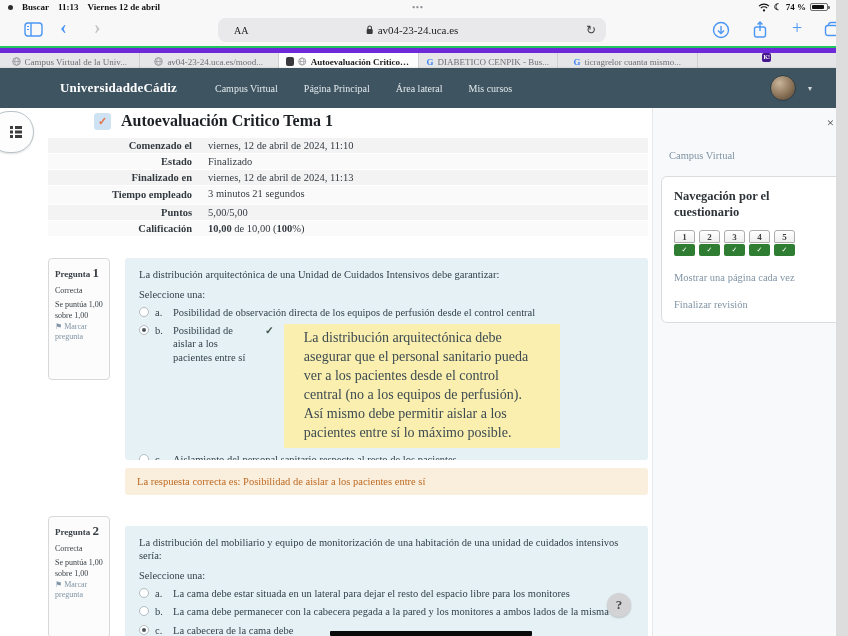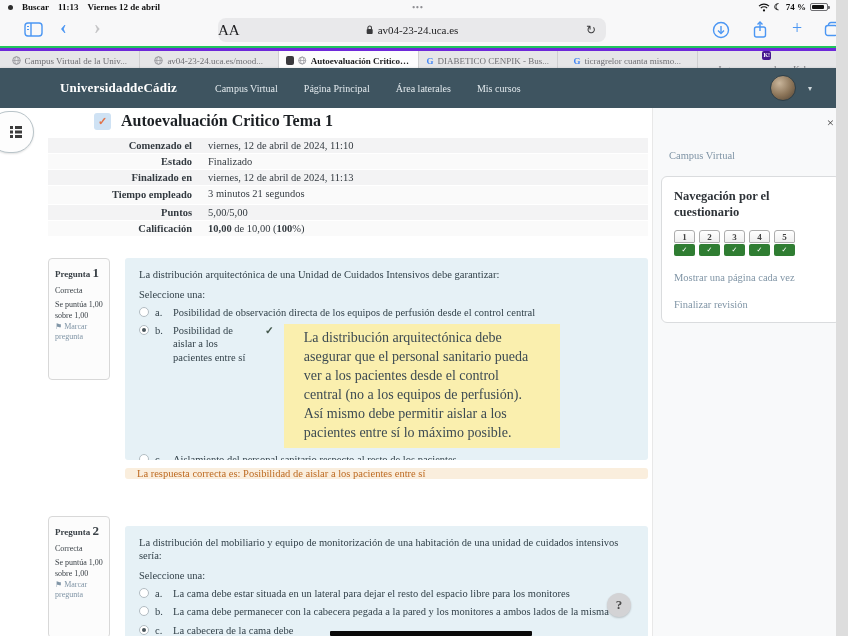--- a/index.html
+++ b/index.html
@@ -18,27 +18,27 @@
   .sb-right{position:absolute;right:8px;display:flex;align-items:center;gap:4px;font-weight:600;}
   .moon{font-size:9px;line-height:1;}
   .bat{position:relative;width:18px;height:8px;border:1px solid #6f6f73;border-radius:2px;}
   .bat i{position:absolute;left:1px;top:1px;bottom:1px;width:72%;background:#111;border-radius:1px;display:block;}
   .bat::after{content:"";position:absolute;right:-3px;top:2px;width:2px;height:3px;background:#6f6f73;border-radius:0 1px 1px 0;}
   
   .toolbar{position:absolute;top:14px;left:0;right:0;height:32px;background:#f8f8f9;}
   .tb-icon{position:absolute;top:6px;color:#4b96f3;cursor:default;}
   .urlfield{position:absolute;left:218px;top:4px;width:388px;height:24px;background:#e9e9eb;
     border-radius:8px;display:flex;align-items:center;font-size:11px;color:#1d1d1f;}
-  .aa{margin-left:0;font-size:15px;letter-spacing:0;color:#1d1d1f;}
+  .aa{margin-left:16px;font-size:10px;letter-spacing:0;color:#1d1d1f;}
   .domain{position:absolute;left:50%;transform:translateX(-50%);display:flex;align-items:center;gap:4px;}
   .reload{position:absolute;right:10px;font-size:12px;color:#3a3a3c;}
   .chev{font-size:20px;font-weight:700;line-height:20px;}
   
   .tabbar{position:absolute;top:48px;left:0;right:0;height:22px;background:#e6e6e8;
-    border-top:3px solid #6d28d9;display:flex;}
+    border-top:5px solid #6d28d9;display:flex;}
   .tab{flex:1 1 0;min-width:0;display:flex;align-items:center;justify-content:center;gap:4px;
     font-size:9px;color:#6e6e73;border-right:1px solid #cfcfd1;padding:0 7px;white-space:nowrap;overflow:hidden;}
   .tab:last-child{border-right:none;flex-direction:column;}
   .tab.active{background:#fcfcfd;color:#1c1c1e;font-weight:700;}
   .tab .lbl{overflow:hidden;text-overflow:ellipsis;}
   .fav-g{color:#4285F4;font-weight:700;font-size:9px;}
   .fav-k{display:inline-block;width:9px;height:9px;background:#46178f;color:#fff;border-radius:2px;
     font-size:6px;font-weight:700;line-height:9px;text-align:center;}
   .fav-dark{display:inline-block;width:9px;height:9px;background:#3a3a3e;border-radius:2px;}
   
@@ -80,21 +80,21 @@
   .prompt{margin-bottom:6px;}
   .opt{display:flex;align-items:flex-start;gap:6px;margin-bottom:5px;line-height:1.25;}
   .radio{flex:0 0 auto;width:10px;height:10px;border:1px solid #b2bcc2;border-radius:50%;background:#fff;margin-top:1px;position:relative;}
   .radio.sel::after{content:"";position:absolute;left:2px;top:2px;width:4px;height:4px;border-radius:50%;background:#4a565c;}
   .letter{flex:0 0 12px;}
   .opt-text{max-width:470px;}
   .opt-b-text{width:82px;}
   .opt-check{color:#44584c;font-weight:700;margin:0 4px;}
   .fbox{background:#faefae;padding:5px 20px;width:276px;font-size:14px;line-height:1.35;color:#3c4a52;}
   .ranswer{position:absolute;left:125px;width:523px;background:#faeedd;border-radius:3px;
-    padding:0 12px;font-size:10.5px;color:#bd6a21;}
+    padding:8px 12px;font-size:10.5px;color:#bd6a21;}
   
   .sel-bar{position:absolute;left:205px;top:105px;width:202px;height:5px;background:#0a0a0a;border-radius:1px;}
   .cfb{position:absolute;left:201px;top:111px;width:330px;display:flex;align-items:flex-start;gap:5px;}
   .cfb .fbox{width:300px;padding:3px 6px;font-size:9.5px;}
   .help-btn{position:absolute;left:607px;top:485px;width:24px;height:24px;border-radius:50%;
     background:#d3d3d5;color:#4a4a4a;font-size:13px;font-weight:700;text-align:center;line-height:24px;
     box-shadow:0 1px 2px rgba(0,0,0,.2);}
   
   .drawer{position:absolute;left:652px;top:0;width:196px;height:528px;background:#f8f9fa;border-left:1px solid #e8e8e8;}
   .drawer-close{position:absolute;top:8px;right:14px;font-size:13px;color:#444;line-height:1;}
@@ -223,21 +223,21 @@
       <span class="fav-k">K!</span>
       <span class="lbl">Ingresa un nombre - Kah...</span>
     </div>
   </div>
 
   <div class="navbar">
     <span class="logo">UniversidaddeCádiz</span>
     <div class="menu">
       <span>Campus Virtual</span>
       <span>Página Principal</span>
-      <span>Área laterales</span>
+      <span>Área lateral</span>
       <span>Mis cursos</span>
     </div>
     <span class="avatar"></span>
     <span class="caret">▾</span>
   </div>
 
   <div class="content">
 
     <div class="pill">
       <svg width="12" height="12" viewBox="0 0 12 12">

